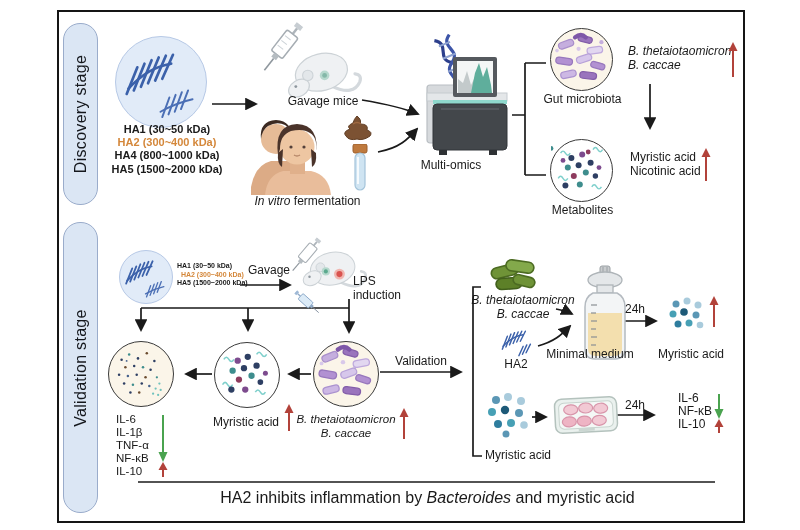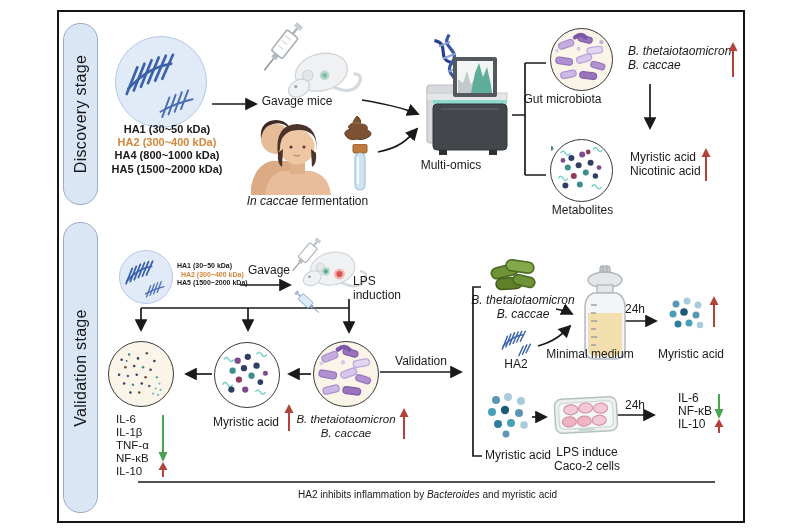--- a/index.html
+++ b/index.html
@@ -15,21 +15,21 @@
   .sample-circle{border:1.3px solid #3a3a3a;background:#fff;}
   .cream{background:#fbf5e9;}
   .lbl{font-size:12px;line-height:13.5px;text-align:center;white-space:nowrap;}
   .lbl-left{font-size:12px;line-height:14px;text-align:left;white-space:nowrap;}
   .ital{font-style:italic;}
   .ha-list{font-size:11px;font-weight:700;line-height:13.2px;text-align:center;white-space:nowrap;}
   .ha-list-sm{font-size:7px;font-weight:700;line-height:8.5px;text-align:left;white-space:nowrap;}
   .orange{color:#d4873a;text-align:center;}
   .cytlist{font-size:11.5px;line-height:13px;text-align:left;}
   .bac-lbl{font-size:11.5px;line-height:13.5px;font-style:italic;text-align:center;white-space:nowrap;}
-  .caption{font-size:10px;text-align:center;white-space:nowrap;}
+  .caption{font-size:16px;text-align:center;white-space:nowrap;}
   svg{display:block;}
 </style>
 </head>
 <body>
 
 <div id="canvas">
 
   <div class="abs frame"></div>
 
   <svg class="abs" width="800" height="530" style="left:0;top:0">
@@ -126,21 +126,21 @@
     <svg width="80" height="66" viewBox="0 0 100 82">
       <path d="M62,58 Q88,70 96,52 Q99,43 90,42" stroke="#d4d9dd" stroke-width="4" fill="none" stroke-linecap="round"></path>
       <ellipse cx="48" cy="40" rx="33" ry="23" fill="#eff1f3" stroke="#ccd2d6" stroke-width="1.5" transform="rotate(-14 48 40)"></ellipse>
       <ellipse cx="20" cy="60" rx="14" ry="10" fill="#eff1f3" stroke="#ccd2d6" stroke-width="1.5" transform="rotate(-32 20 60)"></ellipse>
       <circle cx="31" cy="44" r="6.5" fill="#e3e7ea" stroke="#ccd2d6" stroke-width="1.3"></circle>
       <circle cx="16" cy="58" r="1.8" fill="#8d969d"></circle>
       <circle cx="52" cy="44" r="6" fill="#b6d8cd"></circle>
       <circle cx="52" cy="44" r="3" fill="#84b8a8"></circle>
     </svg>
   </div>
-  <div class="abs lbl" style="left:246px;top:95px;width:102px">Gavage mice</div>
+  <div class="abs lbl" style="left:272px;top:95px;width:102px">Gavage mice</div>
 
   <div class="abs" style="left:249px;top:109px">
     <svg width="90" height="86" viewBox="0 0 90 86">
       <path d="M2,78 Q6,56 22,52 L40,52 Q54,56 56,70 L56,86 L2,86 z" fill="#dcab86"></path>
       <circle cx="27" cy="30" r="15" fill="#e6bb97"></circle>
       <path d="M12,30 Q10,12 27,11 Q44,12 42,30 Q42,19 36,16 Q28,12 19,17 Q13,21 12,30 z" fill="#3c2a22"></path>
       <path d="M16,86 Q18,66 34,62 L62,62 Q80,66 82,86 z" fill="#e9bd9b"></path>
       <rect x="41" y="52" width="15" height="13" fill="#e0b08b"></rect>
       <circle cx="48" cy="38" r="17.5" fill="#eec6a2"></circle>
       <path d="M29,46 Q25,16 48,15 Q71,16 67,46 Q69,28 61,24 Q54,19 42,22 Q31,26 31,40 z" fill="#4a332a"></path>
@@ -158,21 +158,21 @@
     </svg>
   </div>
   <div class="abs" style="left:350px;top:144px">
     <svg width="20" height="50" viewBox="0 0 20 50">
       <rect x="3" y="0" width="14" height="9" rx="2" fill="#bf7a3e" stroke="#9c5f2c" stroke-width="1"></rect>
       <rect x="5" y="9" width="10" height="37" rx="5" fill="#cfe4f2" stroke="#a4c4da" stroke-width="1.2"></rect>
       <line x1="8" y1="13" x2="8" y2="40" stroke="#ffffff" stroke-width="1.6"></line>
     </svg>
   </div>
   <div class="abs lbl" style="left:240px;top:195px;width:135px">
-    <span class="ital">In caccae</span><span> fermentation</span>
+    <span class="ital">In vitro</span><span> fermentation</span>
   </div>
 
   <div class="abs" style="left:434px;top:34px;transform:rotate(-22deg)">
     <svg width="34" height="58" viewBox="0 0 34 58">
       <path d="M10,2 C24,11 4,20 18,29 C32,38 12,47 26,56" stroke="#2c3f8c" stroke-width="3.2" fill="none"></path>
       <path d="M26,2 C12,11 32,20 18,29 C4,38 24,47 10,56" stroke="#3d55a8" stroke-width="3.2" fill="none"></path>
       <line x1="12" y1="9" x2="24" y2="9" stroke="#8fa3d0" stroke-width="2"></line>
       <line x1="11" y1="22" x2="25" y2="22" stroke="#8fa3d0" stroke-width="2"></line>
       <line x1="11" y1="36" x2="25" y2="36" stroke="#8fa3d0" stroke-width="2"></line>
       <line x1="12" y1="49" x2="24" y2="49" stroke="#8fa3d0" stroke-width="2"></line>
@@ -206,21 +206,21 @@
         <rect x="42" y="44" width="26" height="11" rx="5.5" fill="#d7c7eb" stroke="#b8a2d8" transform="rotate(-18 55 49)"></rect>
         <rect x="66" y="56" width="24" height="10" rx="5" fill="#b291d2" stroke="#9878bd" transform="rotate(16 78 61)"></rect>
         <rect x="16" y="70" width="26" height="11" rx="5.5" fill="#cdb8e4" stroke="#ab92cf" transform="rotate(-12 29 75)"></rect>
         <rect x="48" y="72" width="28" height="11" rx="5.5" fill="#9a74bd" stroke="#835da9" transform="rotate(6 62 77)"></rect>
         <circle cx="46" cy="33" r="3.5" fill="#d8c8ea"></circle>
         <circle cx="84" cy="22" r="3.5" fill="#c5aede"></circle>
         <circle cx="10" cy="36" r="3" fill="#d8c8ea"></circle>
       </g>
     </svg>
   </div>
-  <div class="abs lbl" style="left:520px;top:93px;width:85px">Gut microbiota</div>
+  <div class="abs lbl" style="left:540px;top:93px;width:85px">Gut microbiota</div>
 
   <div class="abs lbl-left ital" style="left:628px;top:44px">
     <div>B. thetaiotaomicron</div>
     <div>B. caccae</div>
   </div>
   <svg class="abs" width="12" height="36" style="left:727px;top:42px">
     <line x1="6" y1="35" x2="6" y2="7" stroke="#b2423a" stroke-width="2"></line>
       <polygon points="6,0 1.5,9 10.5,9" fill="#b2423a"></polygon>
   </svg>
 
@@ -522,24 +522,20 @@
         <ellipse cx="19" cy="21" rx="7" ry="5" fill="#f2c9d4" stroke="#d895aa" stroke-width="1.2"></ellipse>
         <ellipse cx="34" cy="20" rx="7" ry="5" fill="#f2c9d4" stroke="#d895aa" stroke-width="1.2"></ellipse>
         <ellipse cx="49" cy="21" rx="7" ry="5" fill="#f2c9d4" stroke="#d895aa" stroke-width="1.2"></ellipse>
         <ellipse cx="17" cy="33" rx="7" ry="5" fill="#eeb4c4" stroke="#d895aa" stroke-width="1.2"></ellipse>
         <ellipse cx="32" cy="33" rx="7" ry="5" fill="#eeb4c4" stroke="#d895aa" stroke-width="1.2"></ellipse>
         <ellipse cx="47" cy="33" rx="7" ry="5" fill="#f2c9d4" stroke="#d895aa" stroke-width="1.2"></ellipse>
         <rect x="26" y="40" width="16" height="3" fill="#cbd7d2"></rect>
       </g>
     </svg>
   </div>
-  <div class="abs lbl" style="left:545px;top:446px;width:84px">
-    <div>LPS induce</div>
-    <div>Caco-2 cells</div>
-  </div>
 
   <div class="abs lbl" style="left:615px;top:399px;width:40px">24h</div>
 
   <div class="abs cytlist" style="left:678px;top:392px;font-size:12px">
     <div>IL-6</div>
     <div>NF-κB</div>
     <div>IL-10</div>
   </div>
   <svg class="abs" width="12" height="26" style="left:713px;top:393px">
     <line x1="6" y1="1" x2="6" y2="17" stroke="#4aa34f" stroke-width="2"></line>

